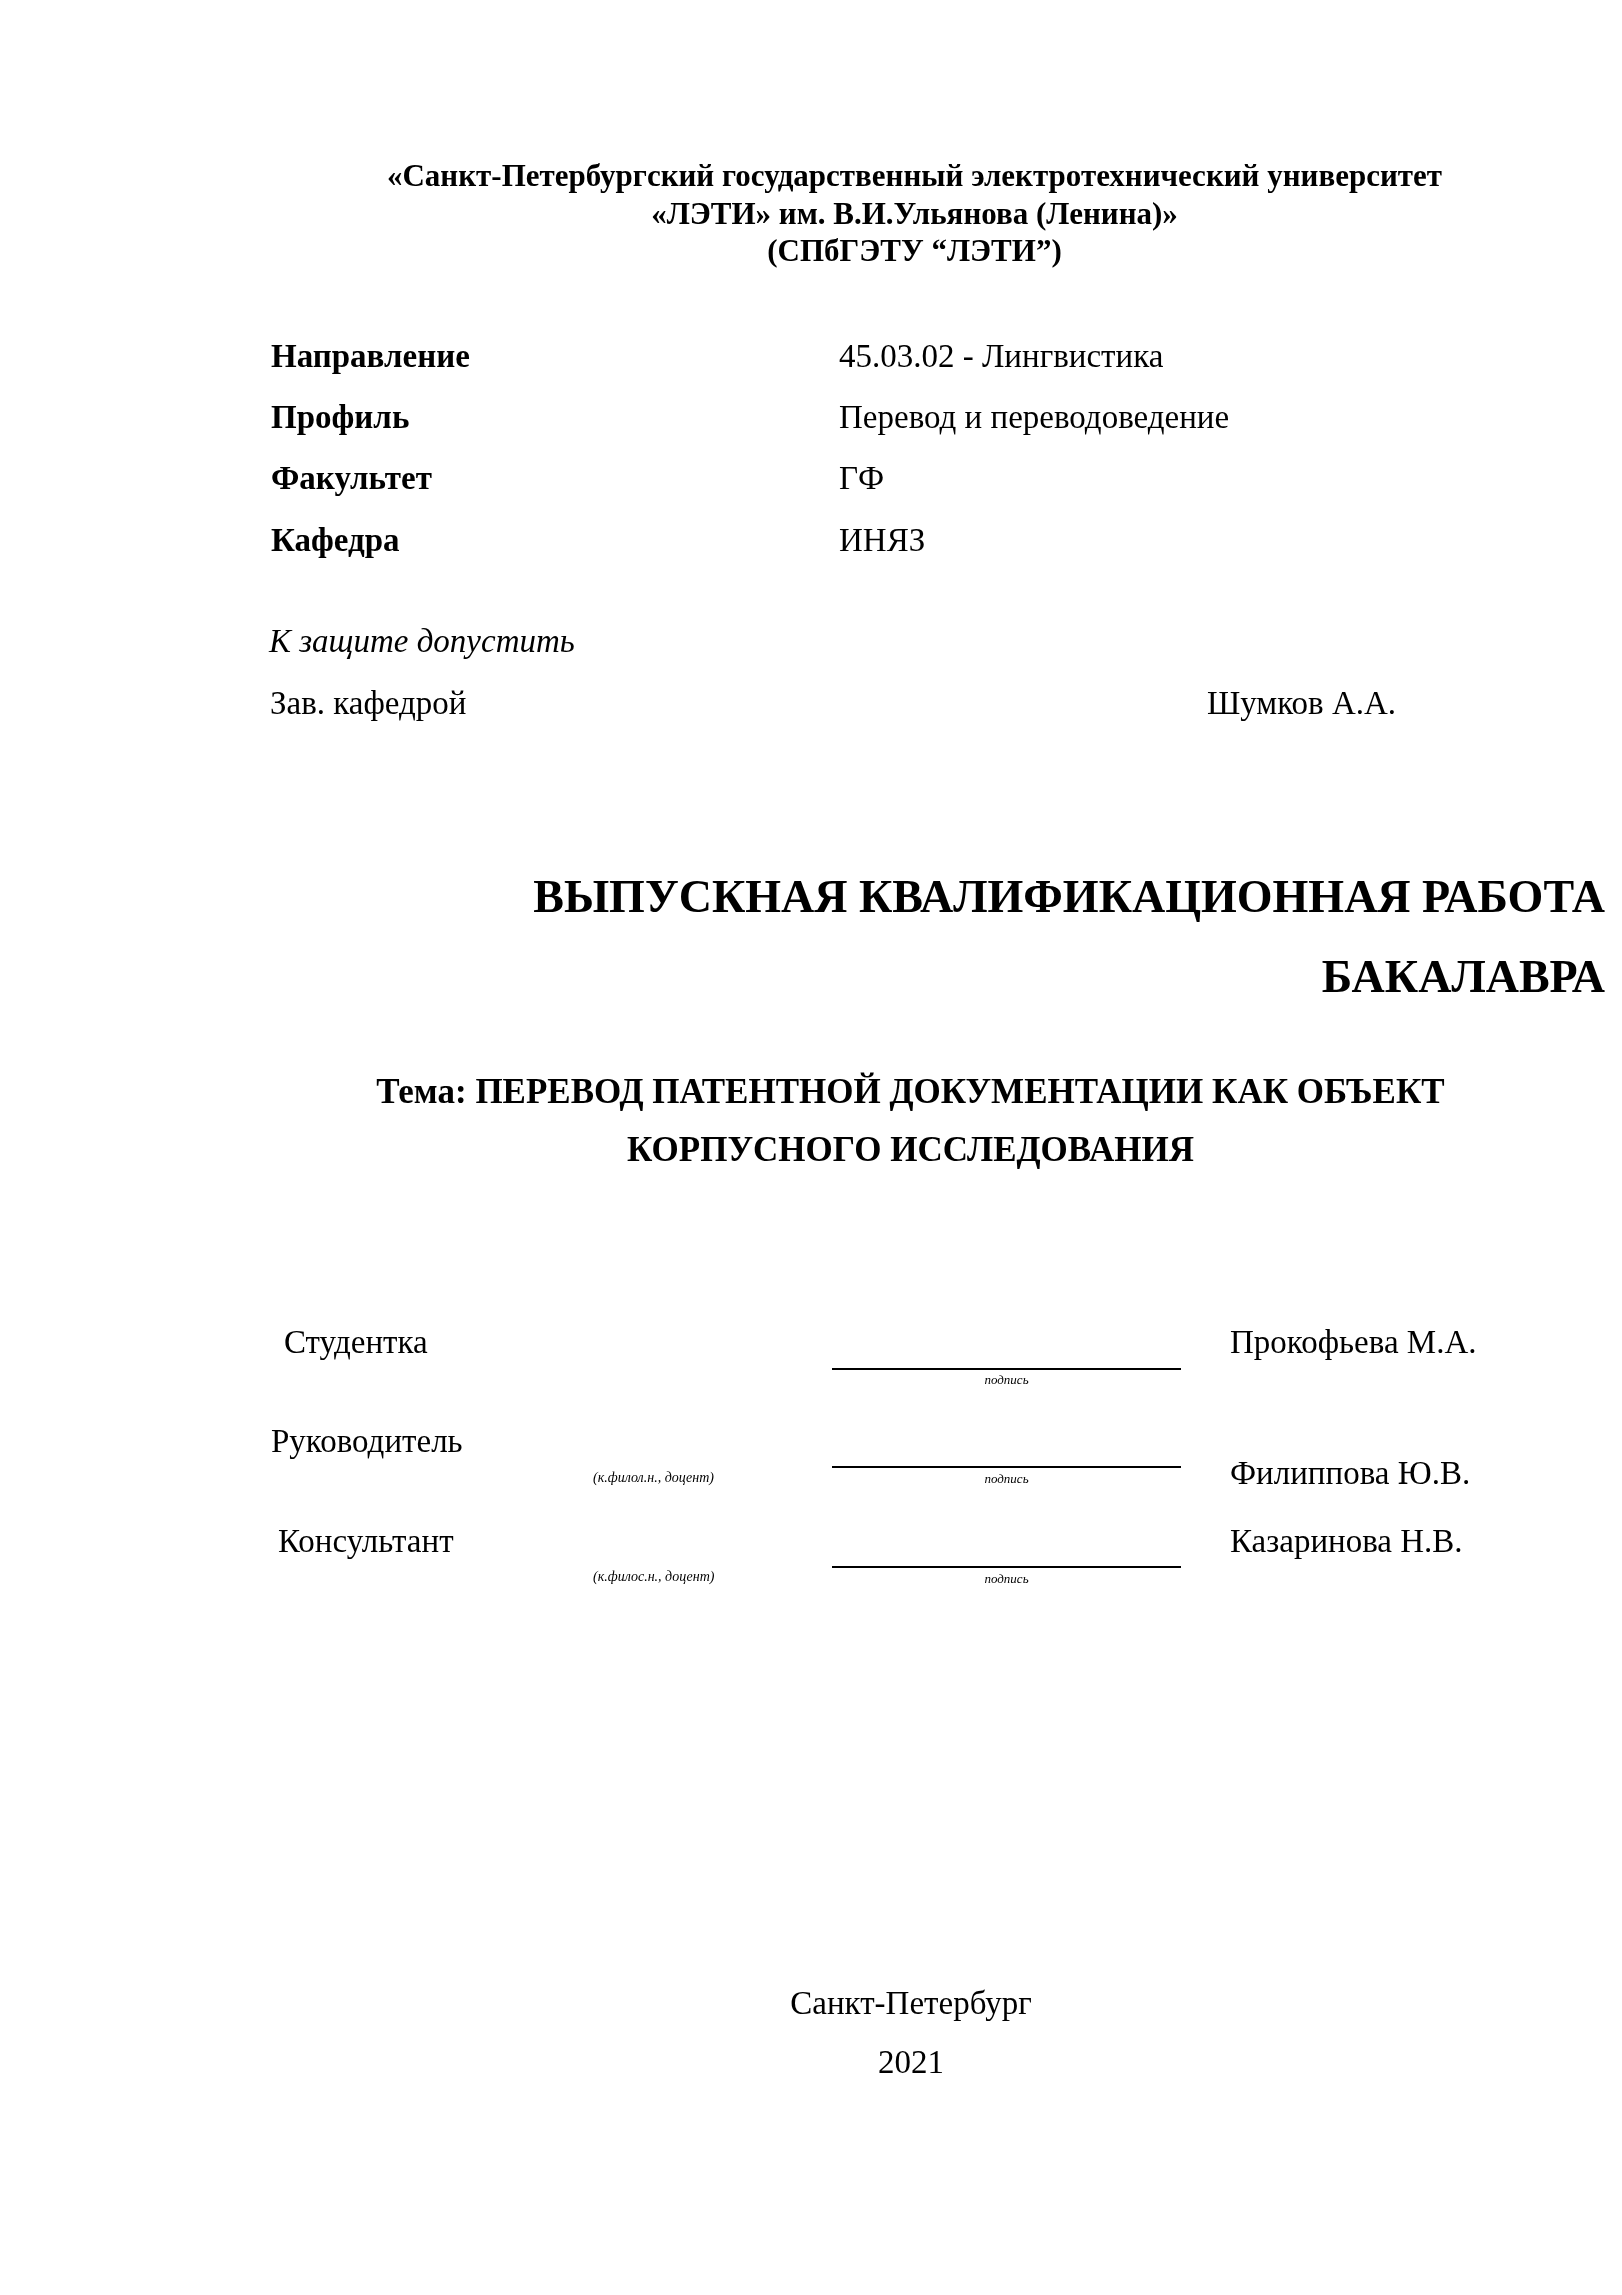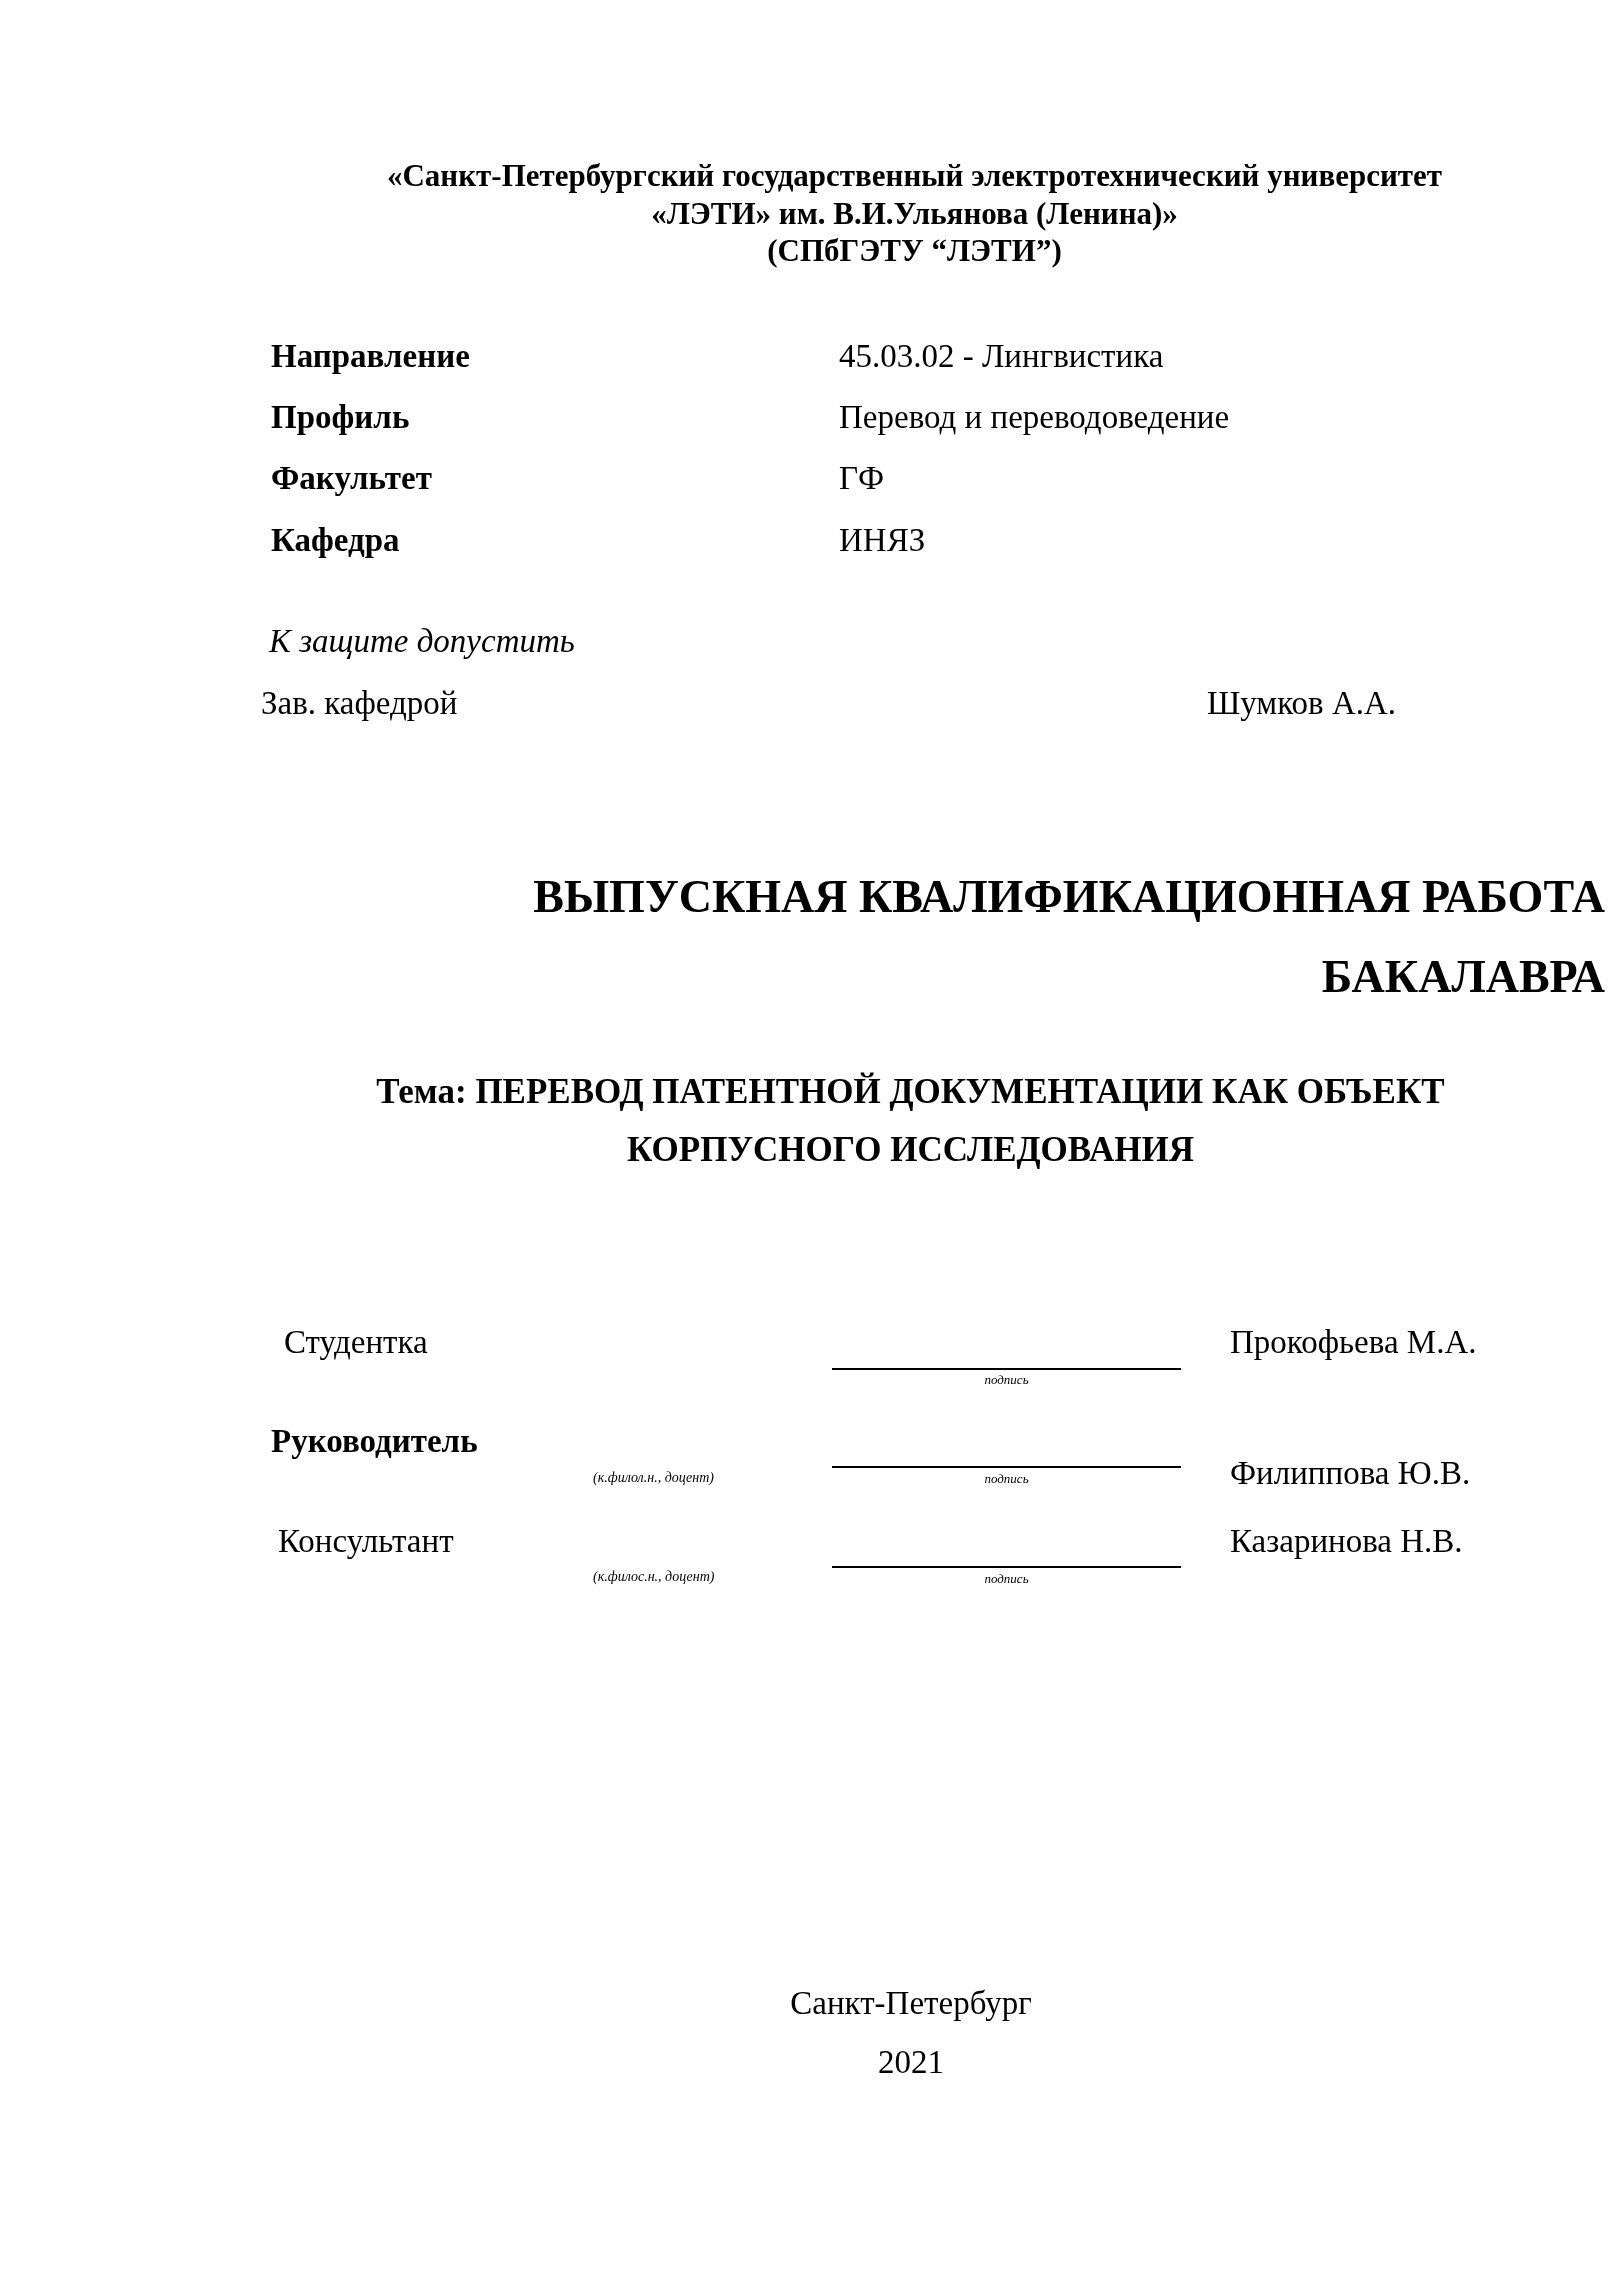--- a/index.html
+++ b/index.html
@@ -37,21 +37,21 @@
 
   <div class="abs lbl" style="top:460px;">Факультет</div>
   <div class="abs val" style="top:460px;">ГФ</div>
 
   <div class="abs lbl" style="top:522px;">Кафедра</div>
   <div class="abs val" style="top:522px;">ИНЯЗ</div>
 </div>
 
 <div>
   <div class="abs ital" style="left:269px; top:623px;">К защите допустить</div>
-  <div class="abs txt" style="left:261px; top:685px;">Зав. кафедрой</div>
+  <div class="abs txt" style="left:270px; top:685px;">Зав. кафедрой</div>
   <div class="abs txt" style="left:1207px; top:685px;">Шумков А.А.</div>
 </div>
 
 <div>
   <div class="abs title" style="top:870px;">ВЫПУСКНАЯ КВАЛИФИКАЦИОННАЯ РАБОТА</div>
   <div class="abs title" style="top:950px;">БАКАЛАВРА</div>
 </div>
 
 <div>
   <div class="abs topic" style="top:1072px;">Тема: ПЕРЕВОД ПАТЕНТНОЙ ДОКУМЕНТАЦИИ КАК ОБЪЕКТ</div>
@@ -61,21 +61,21 @@
 <div>
 
   <div>
     <div class="abs txt" style="left:272px; top:1324px;margin-left:12px;">Студентка</div>
     <div class="sig-line" style="top:1368px;"></div>
     <div class="abs sig-cap" style="top:1372px;">подпись</div>
     <div class="abs txt" style="left:1230px; top:1324px;">Прокофьева М.А.</div>
   </div>
 
   <div>
-    <div class="abs txt" style="left:271px; top:1423px;font-weight:bold;">Руководитель</div>
+    <div class="abs txt" style="left:271px; top:1423px;">Руководитель</div>
     <div class="abs deg" style="top:1470px;">(к.филол.н., доцент)</div>
     <div class="sig-line" style="top:1466px;"></div>
     <div class="abs sig-cap" style="top:1471px;">подпись</div>
     <div class="abs txt" style="left:1230px; top:1423px;margin-top:32px;">Филиппова Ю.В.</div>
   </div>
 
   <div>
     <div class="abs txt" style="left:271px; top:1523px;margin-left:7px;">Консультант</div>
     <div class="abs deg" style="top:1569px;">(к.филос.н., доцент)</div>
     <div class="sig-line" style="top:1566px;"></div>

